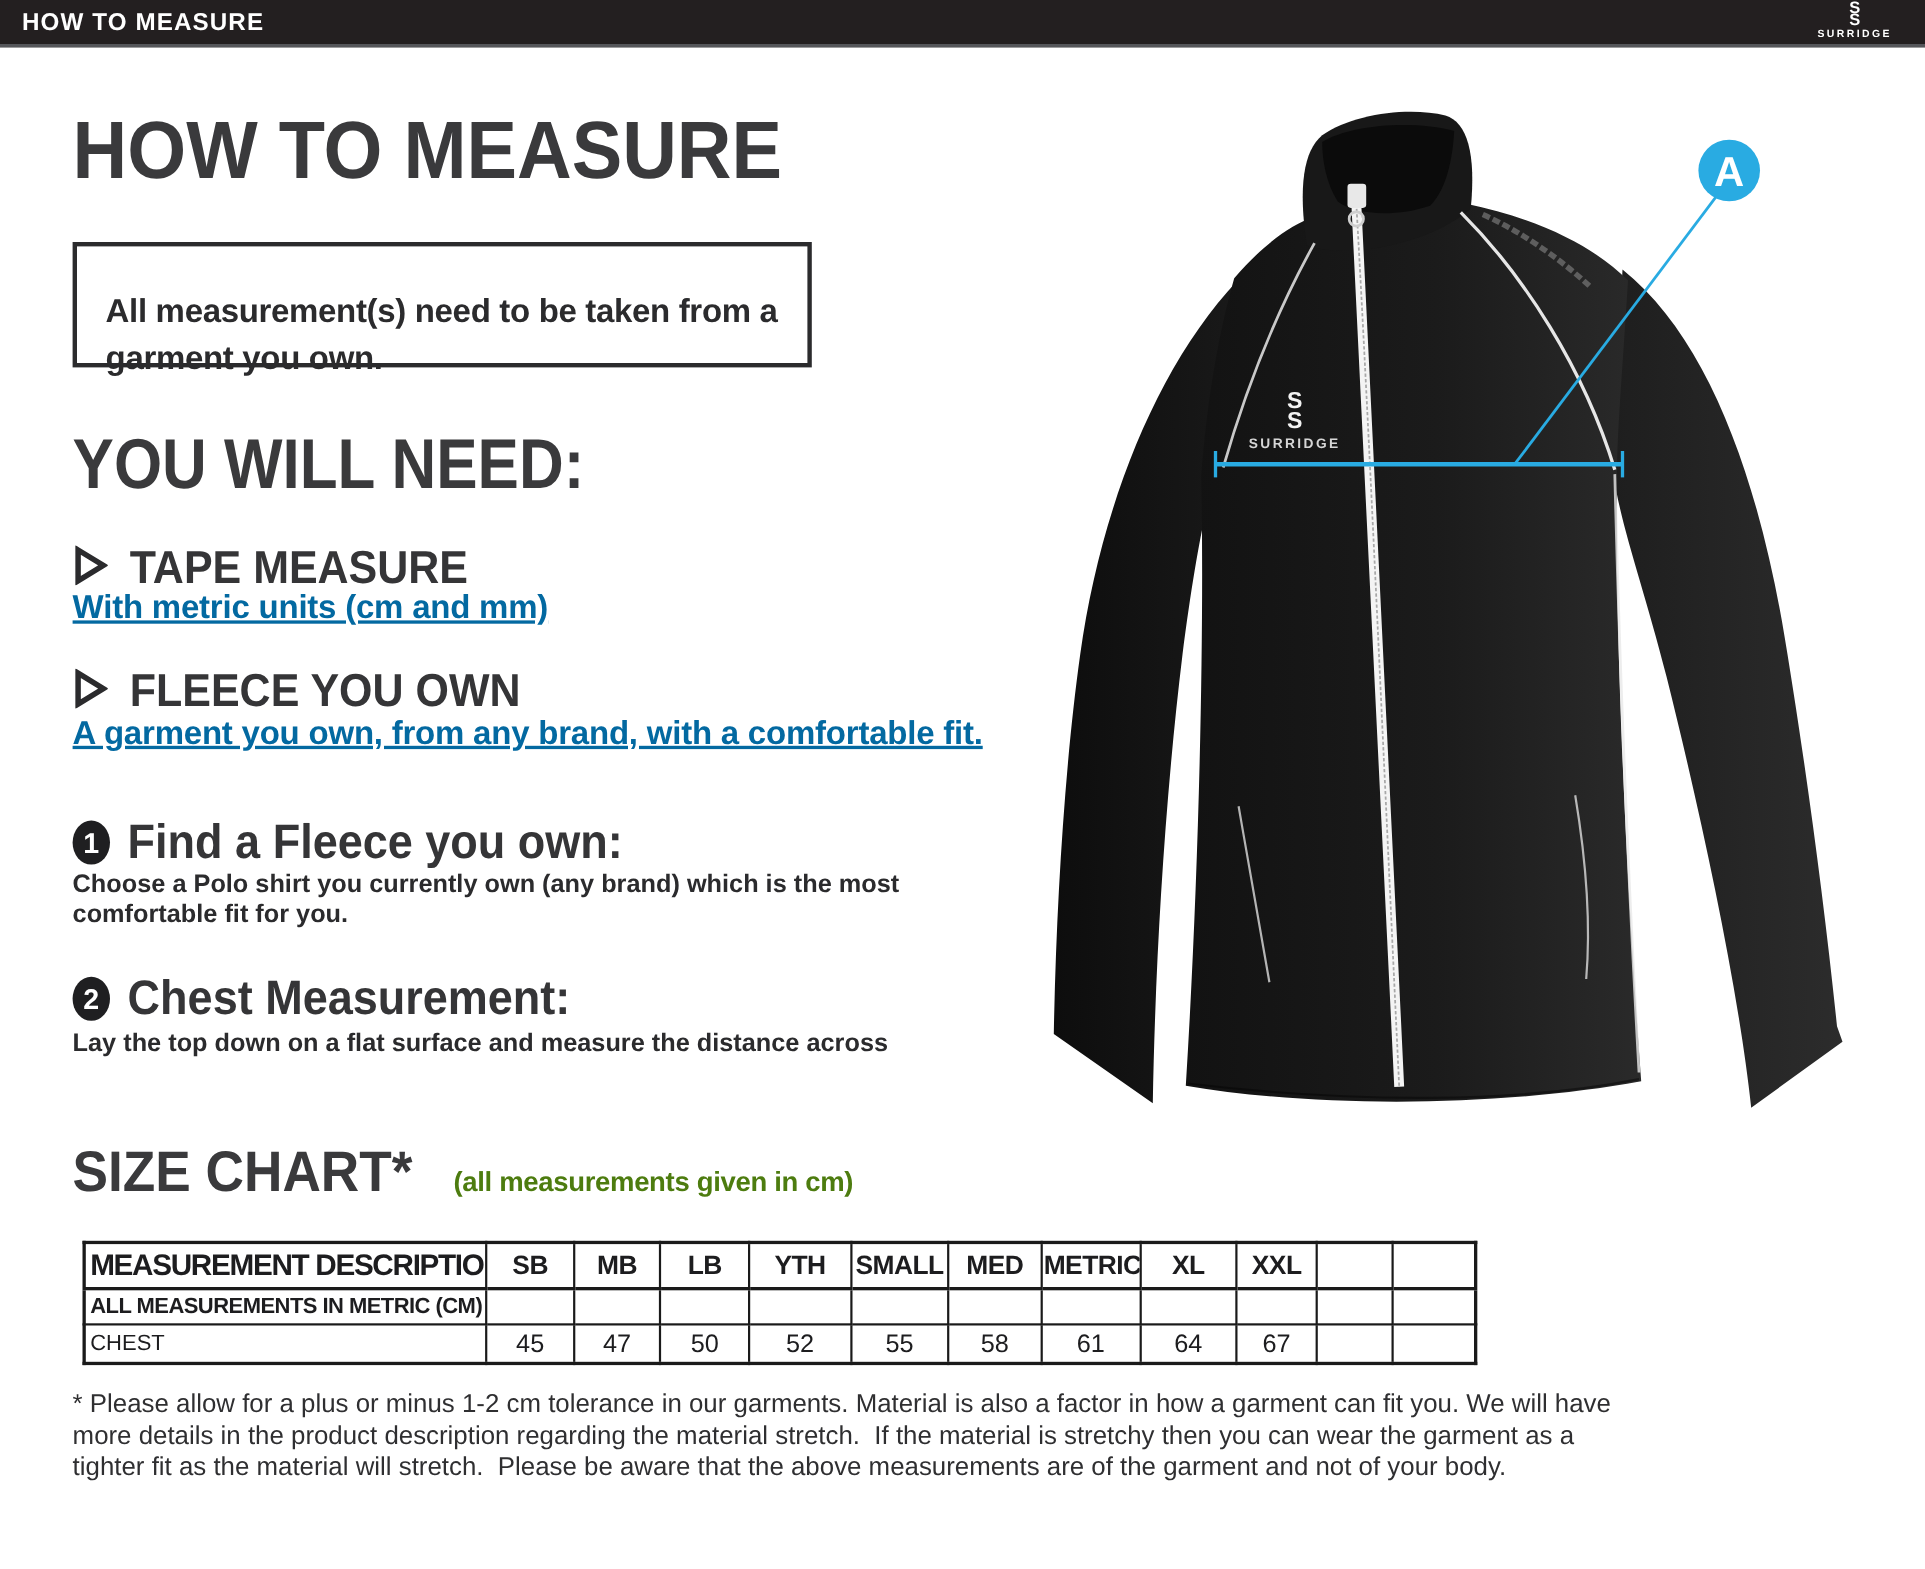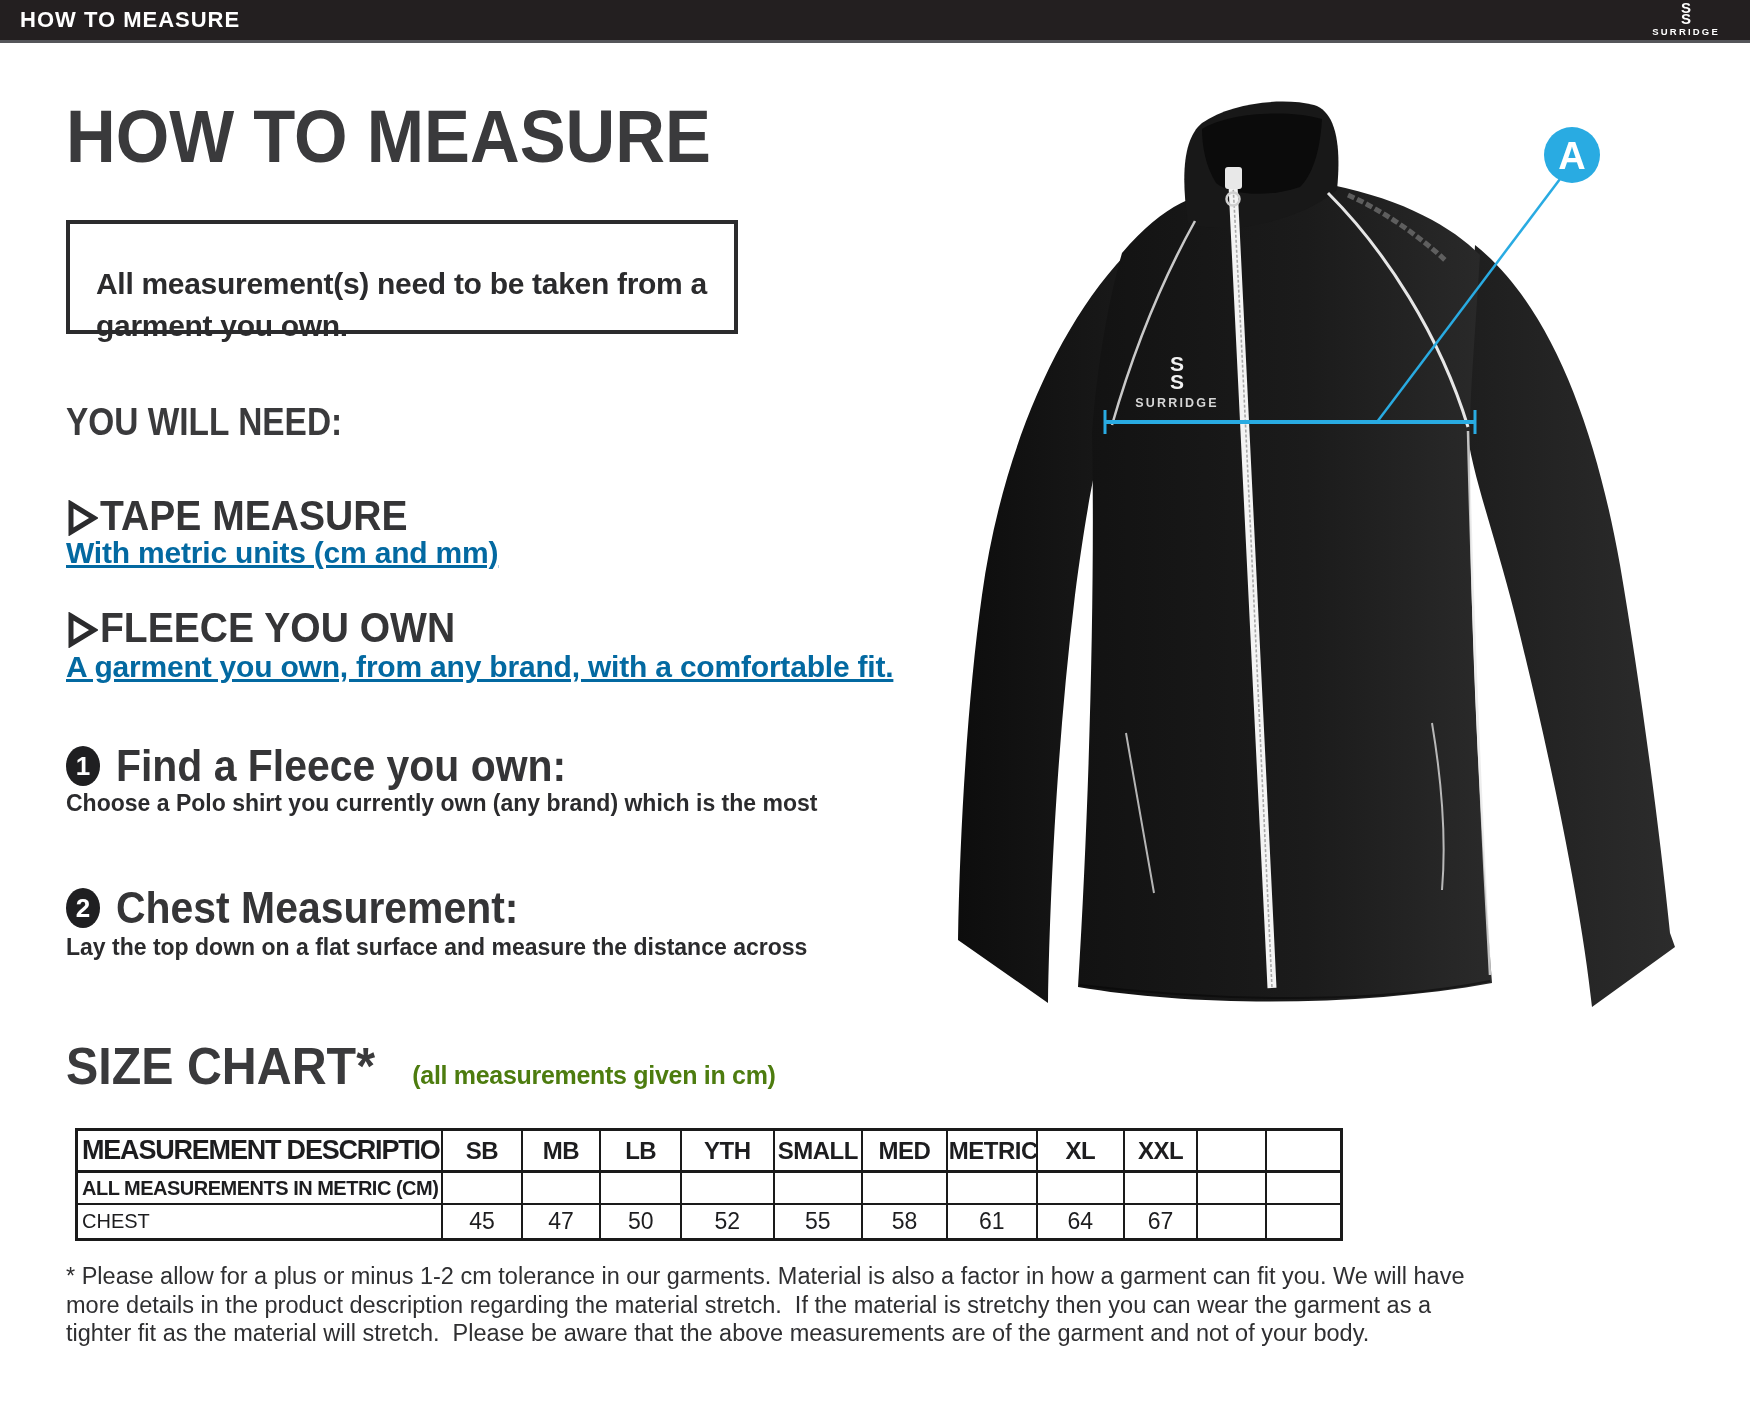--- a/index.html
+++ b/index.html
@@ -37,25 +37,25 @@
     left:66px;top:220px;width:664px;height:106px;border:4px solid #2b2b2d;
   }
   .notice-text{
     padding:15px 0 0 26px;font-size:30px;font-weight:700;line-height:42px;color:#2b2b2d;
     letter-spacing:-0.3px;
     margin-top:24px;
   }
   .notice-text span{display:block;}
 
   .h2{
-    left:66px;top:395px;font-size:38px;font-weight:800;color:#3a3a3c;line-height:54px;white-space:nowrap;
-  }
-
-  
-  .need-item-row{display:flex;align-items:flex-end;gap:2px;}
+    left:66px;top:395px;font-size:64px;font-weight:800;color:#3a3a3c;line-height:54px;white-space:nowrap;
+  }
+
+  
+  .need-item-row{display:flex;align-items:flex-start;gap:20px;}
   .need-title{font-size:42px;font-weight:800;color:#353537;line-height:40px;white-space:nowrap;}
   .need-desc{font-size:30px;font-weight:700;color:#0369a1;line-height:30px;white-space:nowrap;letter-spacing:-0.2px;text-decoration:underline;}
 
   
   .step-row{display:flex;align-items:center;gap:16px;}
   .step-badge{
     width:34px;height:40px;border-radius:50%;background:#1f1f21;color:#fff;
     display:flex;align-items:center;justify-content:center;font-size:26px;font-weight:800;flex:0 0 auto;
   }
   .step-title{font-size:44px;font-weight:800;color:#353537;line-height:44px;white-space:nowrap;}
@@ -128,20 +128,21 @@
   <div class="need-title"><span class="squeeze">FLEECE YOU OWN</span></div>
 </div>
 <div class="abs need-desc" style="left:66px;top:652px;">A garment you own, from any brand, with a comfortable fit.</div>
 
 <div class="abs step-row" style="left:66px;top:744px;">
   <div class="step-badge">1</div>
   <div class="step-title"><span class="squeeze">Find a Fleece you own:</span></div>
 </div>
 <div class="abs step-desc" style="left:66px;top:790px;">
   <span>Choose a Polo shirt you currently own (any brand) which is the most</span>
+  <span>comfortable fit for you.</span>
 </div>
 
 <div class="abs step-row" style="left:66px;top:886px;">
   <div class="step-badge">2</div>
   <div class="step-title"><span class="squeeze">Chest Measurement:</span></div>
 </div>
 <div class="abs step-desc" style="left:66px;top:934px;">
   <span>Lay the top down on a flat surface and measure the distance across</span>
 </div>
 

